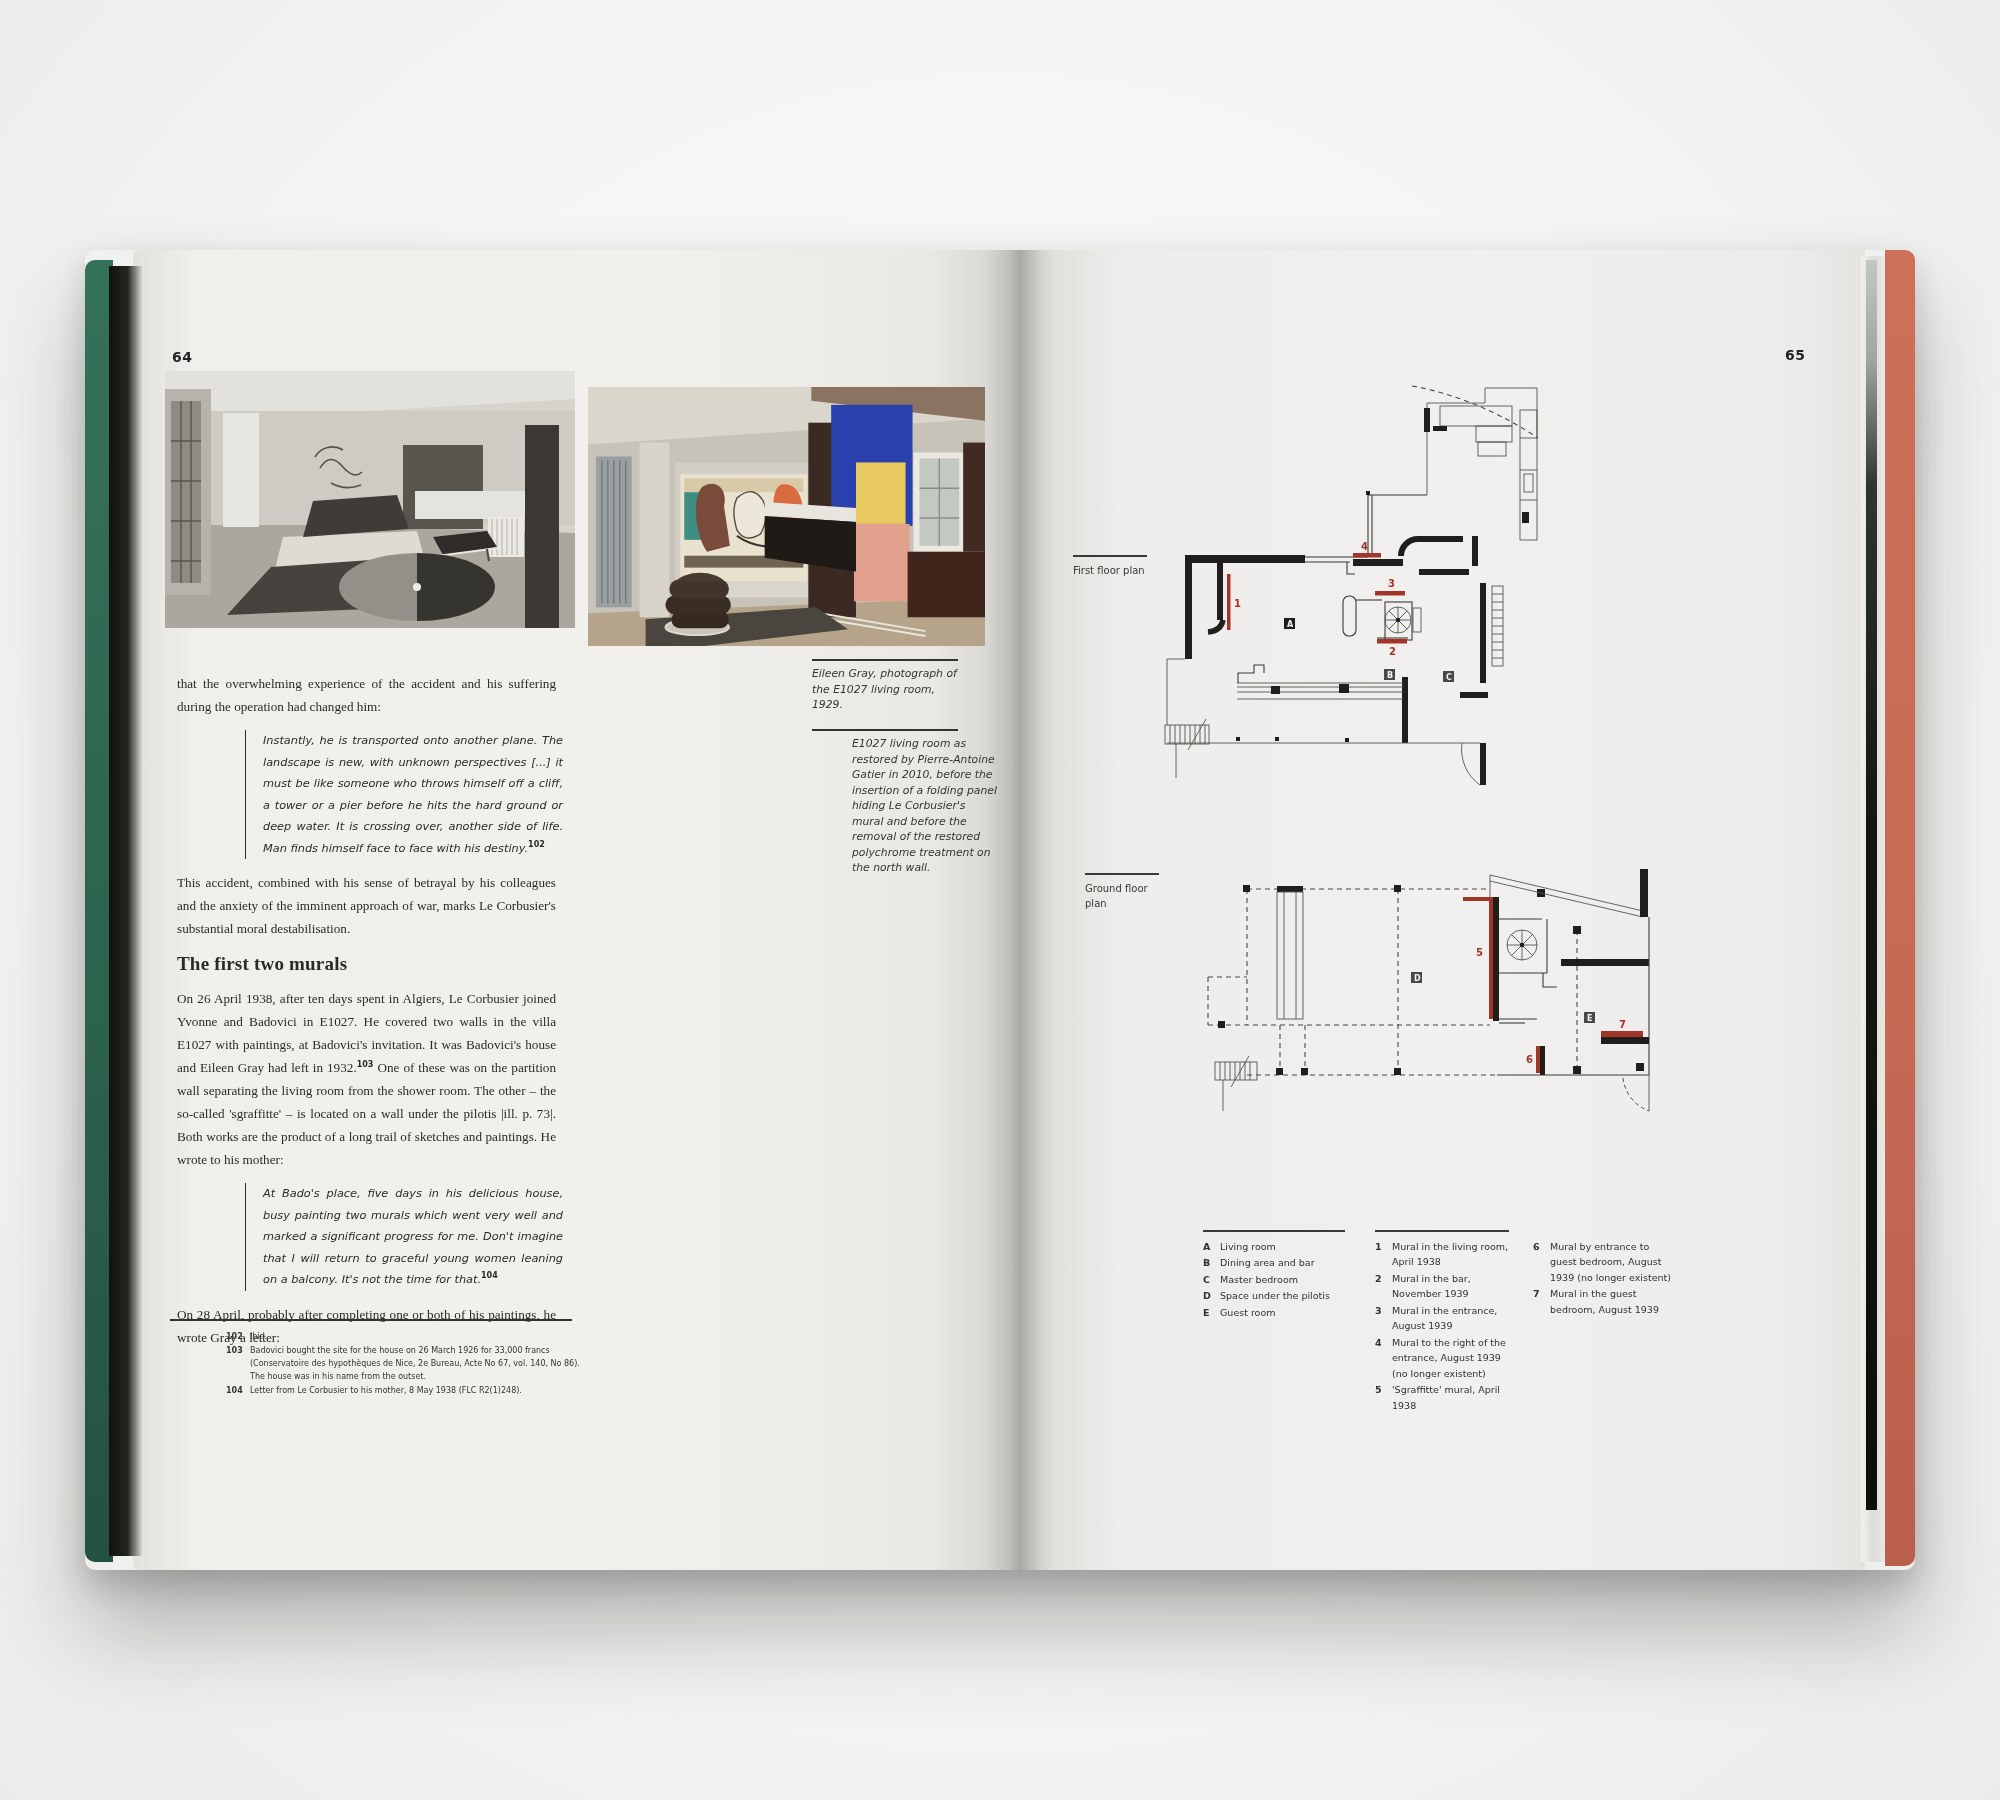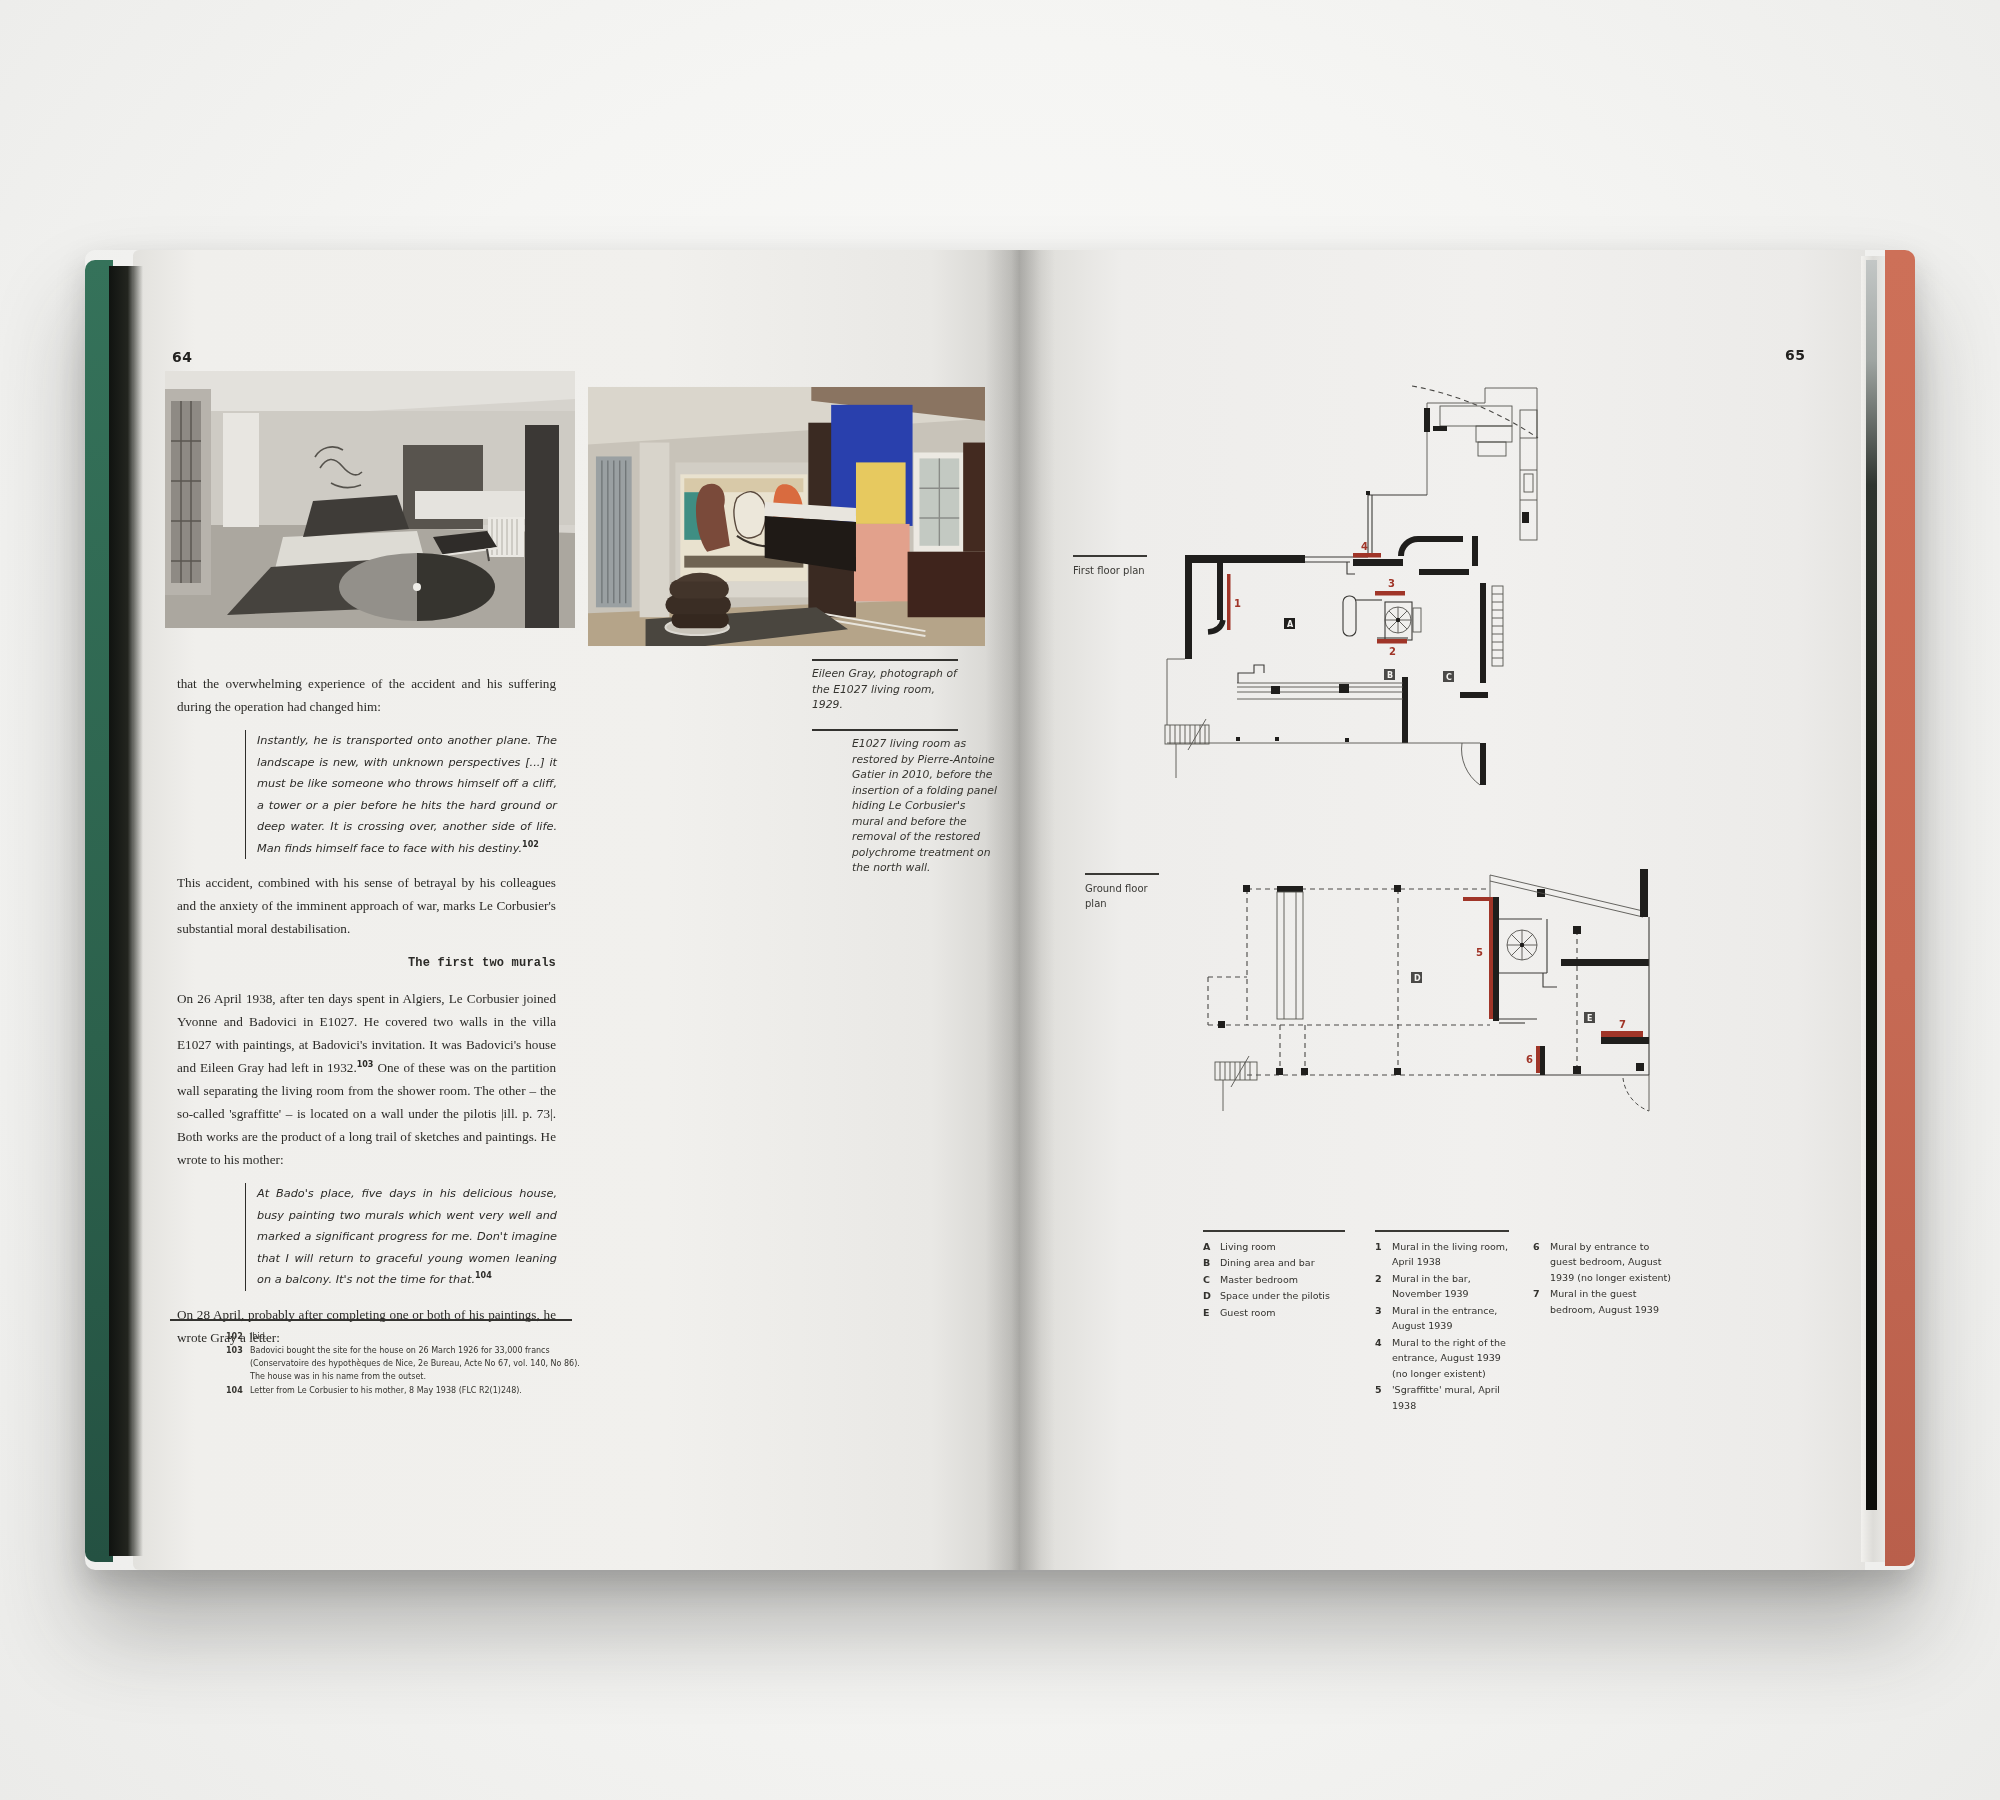--- a/index.html
+++ b/index.html
@@ -26,24 +26,24 @@
   .gutter{position:absolute;left:900px;top:0;bottom:0;width:70px;
         background:linear-gradient(90deg,rgba(30,30,28,0),rgba(30,30,28,.16) 50%,rgba(30,30,28,0));}
 
   .abs{position:absolute;}
   .pagenum{font-size:14px;font-weight:bold;letter-spacing:.5px;color:#232220;}
 
   
   .bodycol{width:403px;font-family:"Liberation Serif", serif;font-size:13.2px;line-height:23px;
            text-align:justify;color:#2b2a27;}
   .bodycol p{margin:12px;}
-  .quote{margin:4px 0 4px 80px;border-left:1.5px solid #2e2d2a;padding-left:11px;width:300px;
+  .quote{margin:4px 0 4px 80px;border-left:1.5px solid #2e2d2a;padding-left:17px;width:300px;
          font-family:"DejaVu Sans", sans-serif;font-style:italic;font-size:11.3px;line-height:21.5px;}
-  .heading{margin:22px 0 14px 0;text-align:right;font-family:Liberation Mono, monospace;
-           font-weight:bold;font-style:normal;font-size:12px;letter-spacing:.2px;}
+  .heading{margin:22px 0 14px 0;text-align:left;font-family:Liberation Serif, serif;
+           font-weight:bold;font-style:normal;font-size:19px;letter-spacing:.2px;}
   sup.ref{font-size:8px;font-weight:bold;font-family:"DejaVu Sans", sans-serif;font-style:normal;vertical-align:super;line-height:0;}
   .caprule{height:1.5px;background:#33322f;}
   .caption{width:148px;font-size:10.8px;line-height:15.5px;color:#35342f;font-style:italic;}
   .fnblock{width:412px;font-size:8px;line-height:13px;color:#35342f;}
   .fn{position:relative;padding-left:80px;margin-bottom:1px;}
   .fn .num{position:absolute;left:56px;font-weight:bold;}
   .fn .txt{display:block;width:332px;}
 
   
   .planlabel{font-size:10px;line-height:15px;color:#3a3935;}

